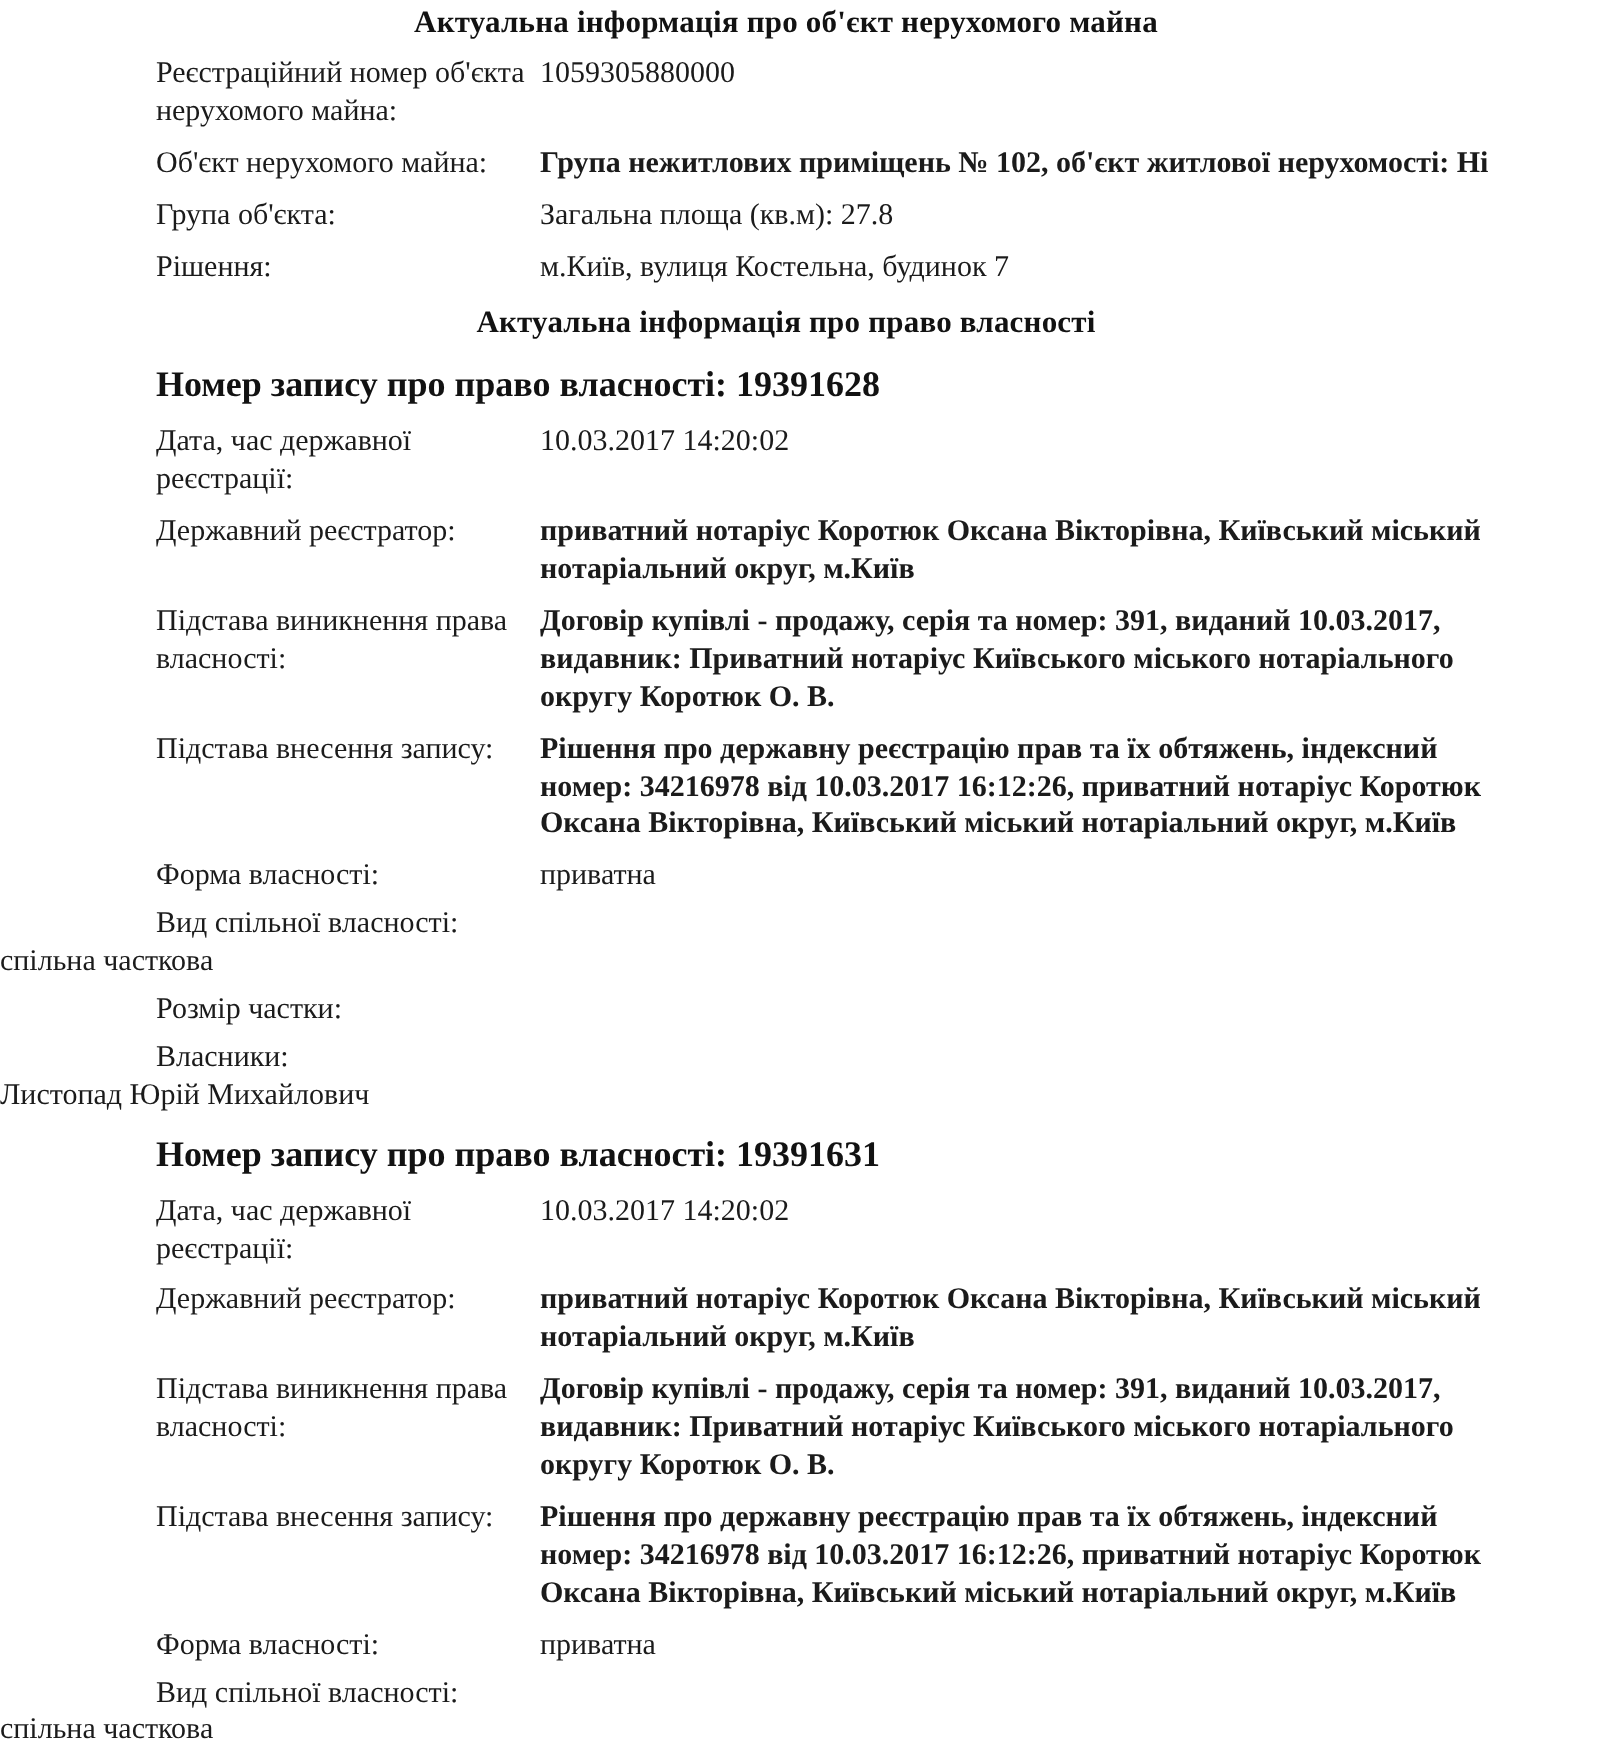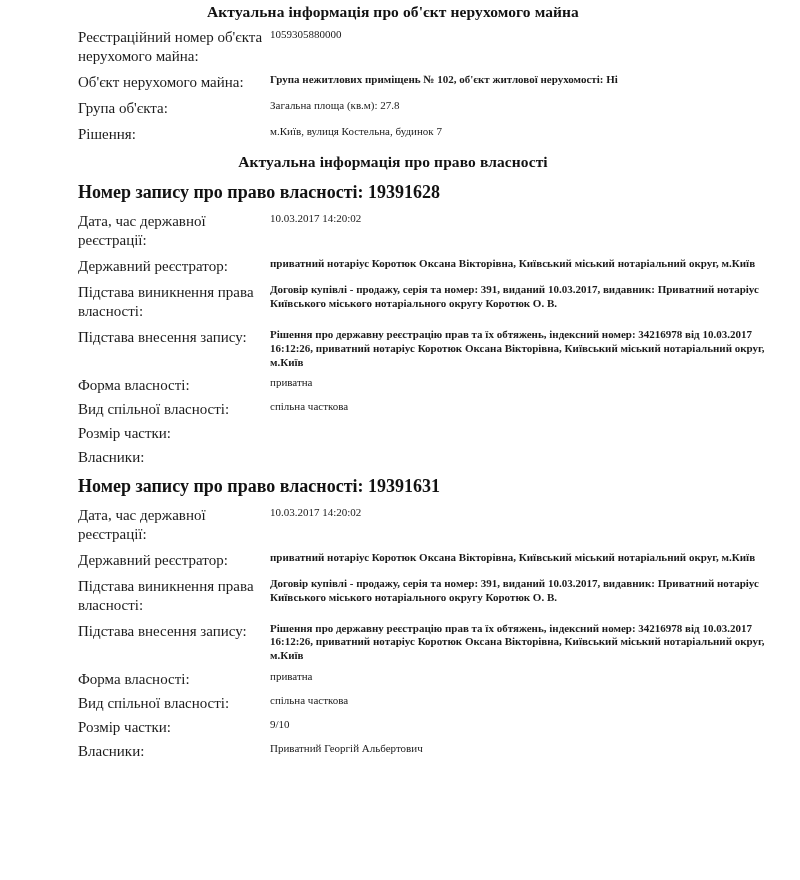--- a/index.html
+++ b/index.html
@@ -44,32 +44,32 @@
     padding-top: 9px;
     padding-bottom: 2px;
   }
 
   
   .row {
     display: flex;
     align-items: flex-start;
     padding-top: 7px;
   }
-  .row.tight { padding-top: 5px; }
+  .row.tight { padding-top: 5px; flex-direction: column; }
   .label {
     flex: 0 0 auto;
     width: 192px;
     margin-left: 78px;
     font-size: 15px;
     line-height: 1.26;
     color: #1b1b1b;
   }
   .value {
     flex: 1 1 auto;
-    font-size: 11px;
+    font-size: 15px;
     line-height: 1.26;
     color: #1b1b1b;
     padding-right: 18px;
   }
   .value.wrap { max-width: 508px; font-weight: bold; }
 </style>
 </head>
 <body>
 
 <div class="page">
@@ -122,20 +122,21 @@
     </div>
     <div class="row tight">
       <div class="label">Вид спільної власності:</div>
       <div class="value">спільна часткова</div>
     </div>
     <div class="row tight">
       <div class="label">Розмір частки:</div>
     </div>
     <div class="row tight">
       <div class="label">Власники:</div>
+      <div class="value">Листопад Юрій Михайлович</div>
     </div>
   </div>
 
   <div>
     <div class="record-title">Номер запису про право власності: 19391631</div>
 
     <div class="row">
       <div class="label">Дата, час державної реєстрації:</div>
       <div class="value">10.03.2017 14:20:02</div>
     </div>

